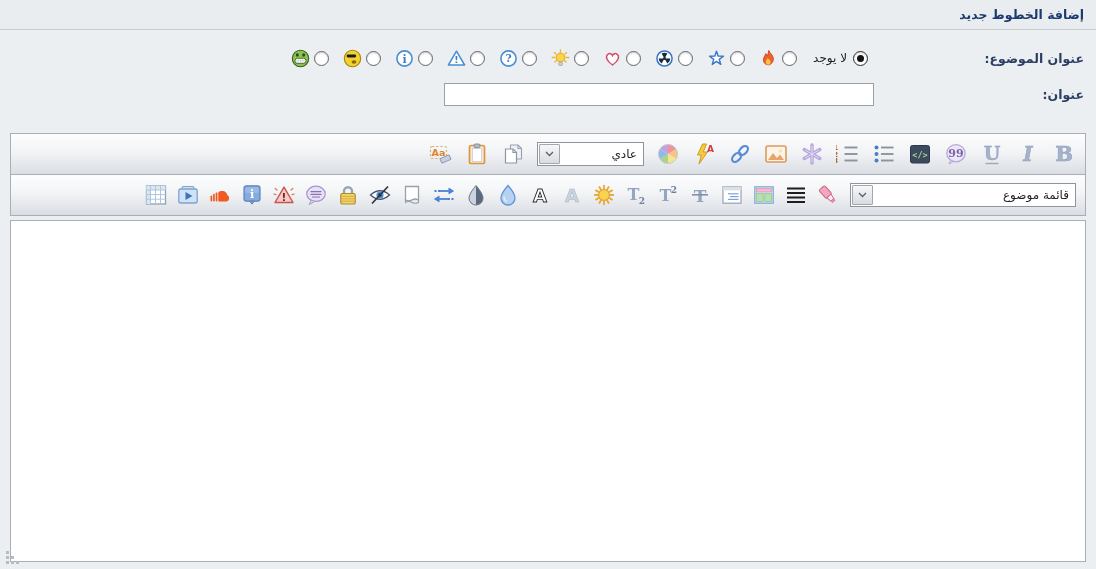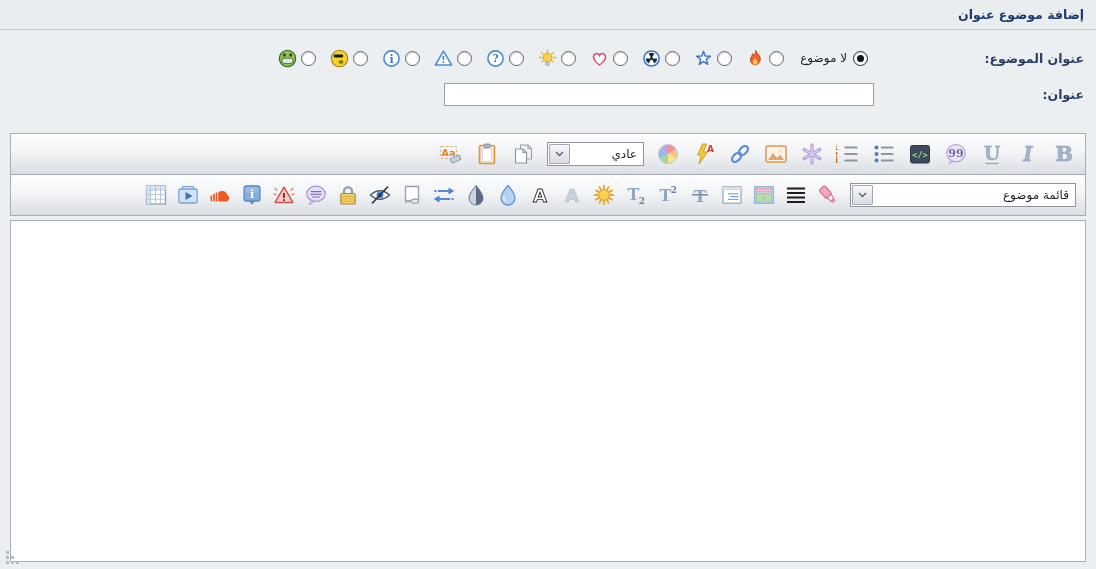--- a/index.html
+++ b/index.html
@@ -40,30 +40,30 @@
   .sel-btn{width:19px;align-self:stretch;margin:1px;display:flex;align-items:center;justify-content:center;
     background:linear-gradient(#f6f7f9,#d9dce1);border:1px solid #a3a8af;border-radius:1px;}
   .editor-body{margin:4px 10px 0;height:342px;background:#fff;border:1px solid #a9aeb6;position:relative;
     font-size:13px;color:#222;padding:4px;box-sizing:border-box;cursor:text;}
   .resize-grip{position:absolute;left:5px;bottom:4px;cursor:nwse-resize;line-height:0;}
 </style>
 </head>
 <body>
 
 <div class="header">
-  <span class="page-title">إضافة موضوع عنوان</span>
+  <span class="page-title">إضافة الخطوط جديد</span>
 </div>
 
 <div class="form-area">
   <div class="form-row icon-row">
     <div class="form-label">عنوان الموضوع:</div>
     <div class="controls" id="icon-options">
         <label class="icon-opt">
           <span class="radio sel"></span>
-          <span class="no-icon-label">لا موضوع</span>
+          <span class="no-icon-label">لا يوجد</span>
         </label>
         <label class="icon-opt">
           <span class="radio"></span>
           <span class="tico">
             <svg width="19" height="19" viewBox="0 0 19 19">
               <path d="M9.8 1.5 C10.6 4.2 13.6 5.6 14.2 8.8 C14.8 12.3 12.6 15.8 9.3 15.8 C6.1 15.8 3.9 13 4.5 9.8 C4.9 7.6 6.3 6.5 6.9 4.6 C7.5 5.6 8.3 6 8.6 7 C9.3 5.4 9.1 3.4 9.8 1.5 Z" fill="#ef6230" stroke="#cc4318" stroke-width="0.9"></path>
               <path d="M9.4 15.8 C7.4 15.8 6.3 13.9 6.9 12 C7.3 10.7 8.3 10 8.8 8.9 C9.3 10 10.9 10.6 11.4 12.1 C12 13.9 11.2 15.8 9.4 15.8 Z" fill="#f9c348"></path>
             </svg>
           </span>
         </label>
@@ -301,21 +301,21 @@
             <path d="M12 12 L12 2.5 A9.5 9.5 0 0 1 20.23 7.25 Z" fill="#f2919f"></path>
             <path d="M12 12 L20.23 7.25 A9.5 9.5 0 0 1 20.23 16.75 Z" fill="#f6c581"></path>
             <path d="M12 12 L20.23 16.75 A9.5 9.5 0 0 1 12 21.5 Z" fill="#f4e68c"></path>
             <path d="M12 12 L12 21.5 A9.5 9.5 0 0 1 3.77 16.75 Z" fill="#a9d48d"></path>
             <path d="M12 12 L3.77 16.75 A9.5 9.5 0 0 1 3.77 7.25 Z" fill="#8fb9e6"></path>
             <path d="M12 12 L3.77 7.25 A9.5 9.5 0 0 1 12 2.5 Z" fill="#c2a3de"></path>
             <circle cx="12" cy="12" r="9.5" fill="none" stroke="#c3c9d2" stroke-width="1"></circle>
           </svg>
         </span>
       </span>
-      <div class="tb-select" style="width: 97px;">
+      <div class="tb-select" style="width: 107px;">
         <span class="sel-text">عادي</span>
         <span class="sel-btn">
           <svg width="9" height="6" viewBox="0 0 9 6">
             <path d="M1 1l3.5 3.5L8 1" fill="none" stroke="#5a6068" stroke-width="1.3"></path>
           </svg>
         </span>
       </div>
       <span class="tb-btn">
         <span style="display: flex;">
           <svg width="24" height="24" viewBox="0 0 24 24">

